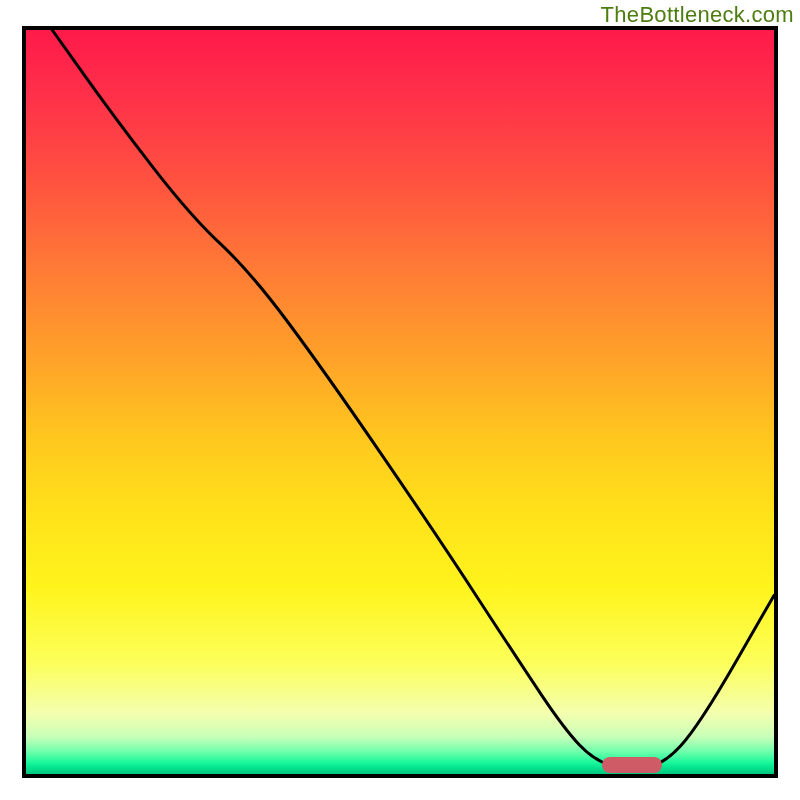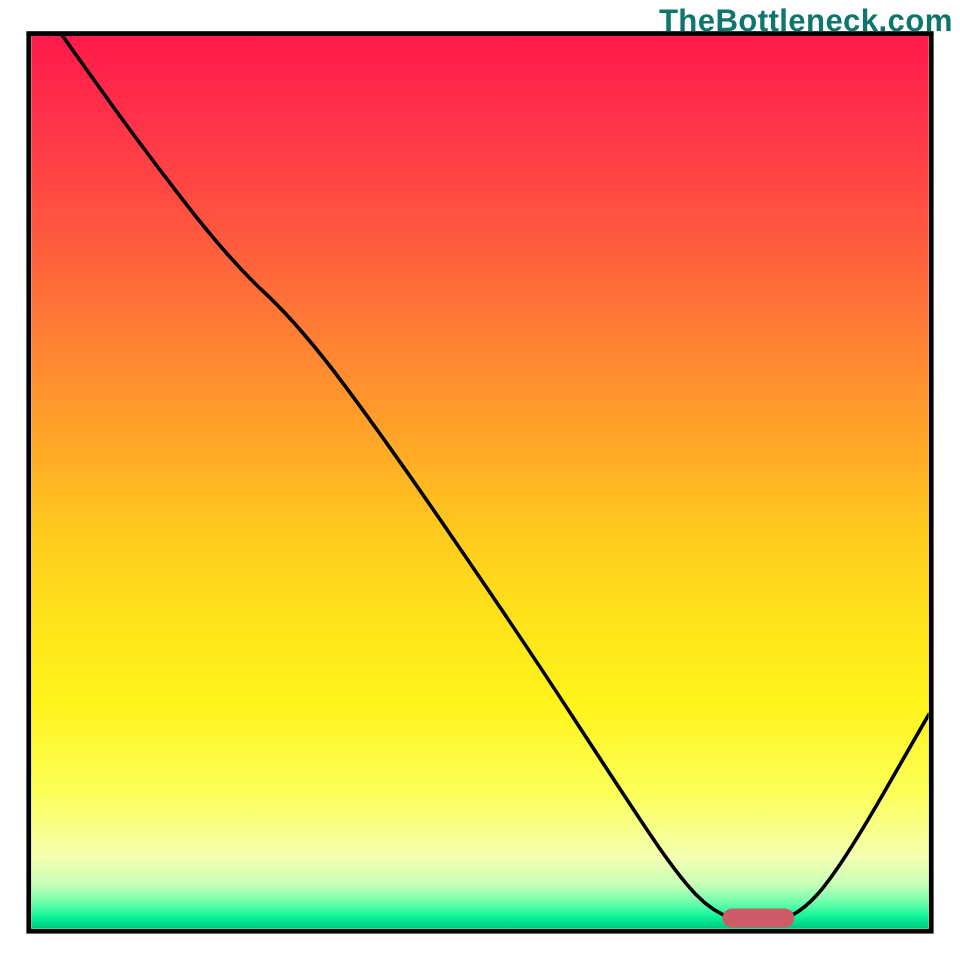--- a/index.html
+++ b/index.html
@@ -13,23 +13,23 @@
   }
   .container {
     position: relative;
     width: 800px;
     height: 800px;
   }
   .watermark {
     position: absolute;
     top: 2px;
     right: 6px;
-    color: #0f766e;
-    font-size: 26px;
-    font-weight: 700;
+    color: #4d7c0f;
+    font-size: 22px;
+    font-weight: 400;
     letter-spacing: 0.3px;
     z-index: 10;
     user-select: none;
   }
   .plot-frame {
     position: absolute;
     left: 22px;
     top: 26px;
     width: 756px;
     height: 752px;

